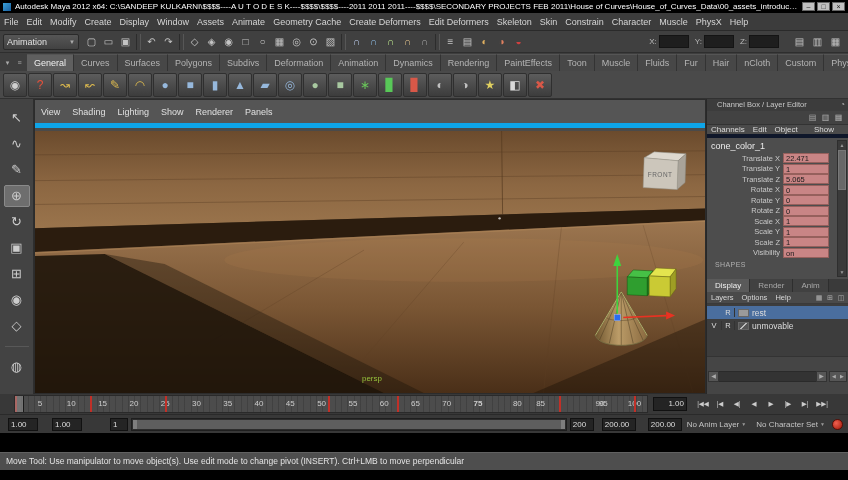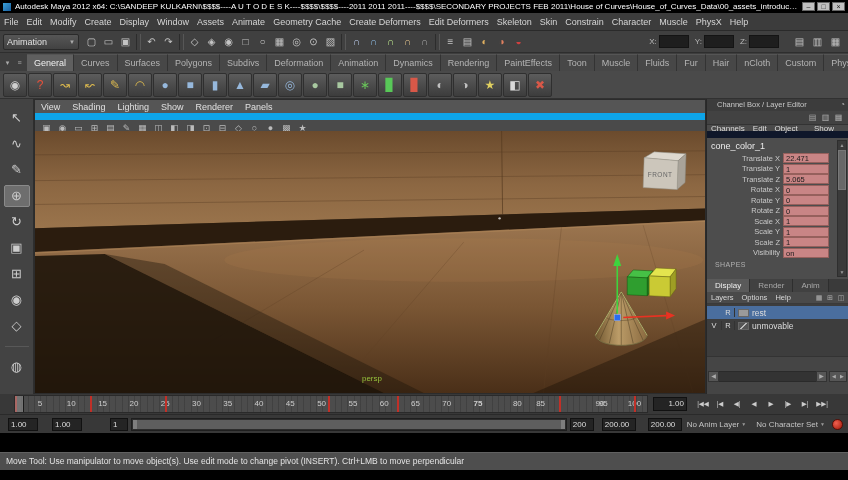--- a/index.html
+++ b/index.html
@@ -42,34 +42,34 @@
 .shelf-ico{width:24px;height:24px;flex:0 0 auto;background:linear-gradient(#5c5c5c,#3c3c3c);border:1px solid #2f2f2f;border-radius:2px;font-size:12px;line-height:22px;text-align:center;}
 
 
 .toolbox{position:absolute;left:0;top:99px;width:34px;height:295px;background:#434343;border-right:1px solid #2e2e2e;display:flex;flex-direction:column;align-items:center;padding-top:8px;gap:4px;}
 .tool{width:26px;height:22px;font-size:13px;line-height:22px;text-align:center;color:#cccccc;}
 .tool.active{background:#6e6e6e;border:1px solid #8a8a8a;border-radius:2px;line-height:20px;}
 .tool-sep{width:24px;height:1px;background:#333;border-bottom:1px solid #585858;margin:5px 0;}
 
 
 .viewport{position:absolute;left:34px;top:99px;width:672px;height:295px;background:#3a3a3a;border:1px solid #2c2c2c;}
-.vp-menubar{height:20px;background:#555;display:flex;align-items:center;border-bottom:7px solid #0ea5e9;}
+.vp-menubar{height:28px;background:#555;display:flex;align-items:center;border-bottom:5px solid #0ea5e9;}
 .vp-mi{font-size:9px;color:#e0e0e0;padding:0 6px;line-height:14px;}
 .vp-toolbar{height:16px;background:#4a4a4a;display:flex;align-items:center;gap:1px;padding-left:4px;border-bottom:1px solid #2e2e2e;}
 .vp-ico{width:15px;height:14px;font-size:9px;line-height:14px;text-align:center;color:#bbb;}
 .vp-scene{position:absolute;left:0;top:31px;right:0;bottom:0;background:#5a4630;}
 .vp-scene svg{width:100%;height:100%;display:block;}
 
 
 .rightpanel{position:absolute;left:706px;top:99px;width:142px;height:295px;background:#454545;border-left:1px solid #282828;}
 .cb-header{height:12px;background:#3c3c3c;color:#c8c8c8;font-size:7.5px;line-height:12px;padding-left:10px;display:flex;white-space:nowrap;}
 .hdr-ico{margin-left:auto;margin-right:3px;color:#aaa;font-size:8px;}
 .cb-toolbar{height:14px;background:#424242;display:flex;justify-content:flex-end;align-items:center;gap:2px;padding-right:4px;border-bottom:1px solid #333;}
 .cb-tico{width:11px;height:11px;font-size:8px;line-height:11px;text-align:center;color:#b0b0b0;}
-.cb-menus{height:13px;background:#4a4a4a;display:flex;align-items:center;border-bottom:7px solid #0f172a;}
+.cb-menus{height:13px;background:#4a4a4a;display:flex;align-items:center;border-bottom:4px solid #0f172a;}
 .cb-menu{font-size:8px;color:#ddd;padding:0 4px;}
 .cb-menu.show{margin-left:auto;margin-right:10px;}
 .cb-body{position:relative;height:141px;background:#4d4d4d;}
 .cb-object{font-size:9px;color:#ececec;padding:3px 0 2px 4px;}
 .cb-row{display:flex;height:10.5px;align-items:center;}
 .cb-label{flex:0 0 76px;text-align:right;font-size:7.5px;color:#c8c8c8;padding-right:3px;white-space:nowrap;}
 .cb-value{width:46px;height:10px;background:#c98585;color:#1c1c1c;font-size:7.5px;line-height:9px;padding-left:2px;border:1px solid #96605c;}
 .cb-shapes{font-size:7px;color:#b0b0b0;padding:3px 0 0 8px;letter-spacing:.4px;}
 .cb-scroll{position:absolute;right:1px;top:2px;bottom:2px;width:10px;background:#3a3a3a;border:1px solid #2e2e2e;display:flex;flex-direction:column;align-items:center;}
 .cb-scroll .arr{font-size:5px;color:#999;height:8px;line-height:8px;}

